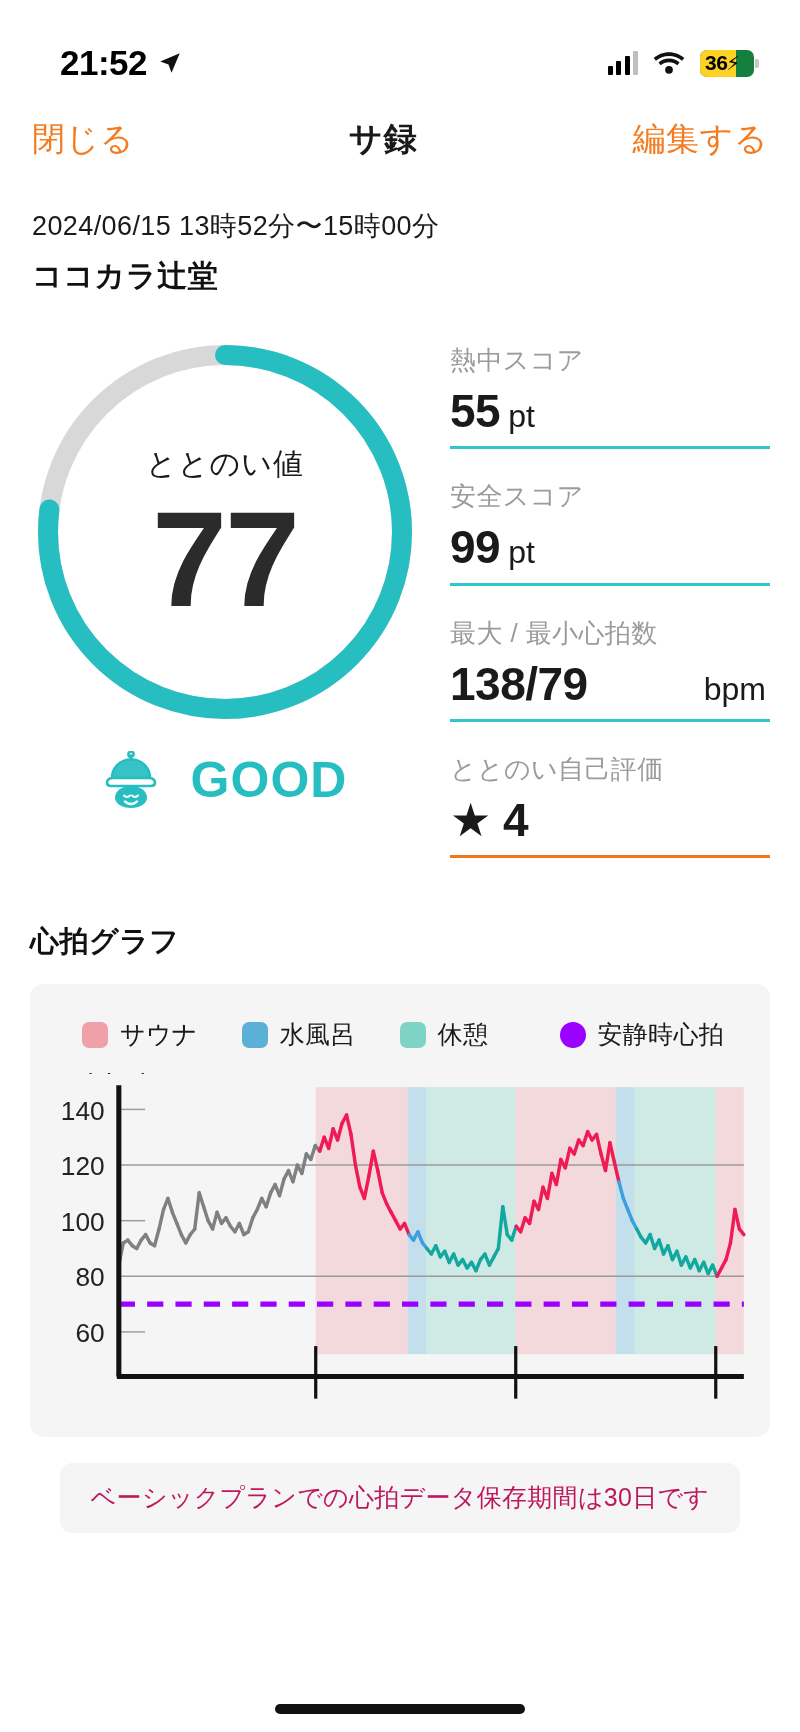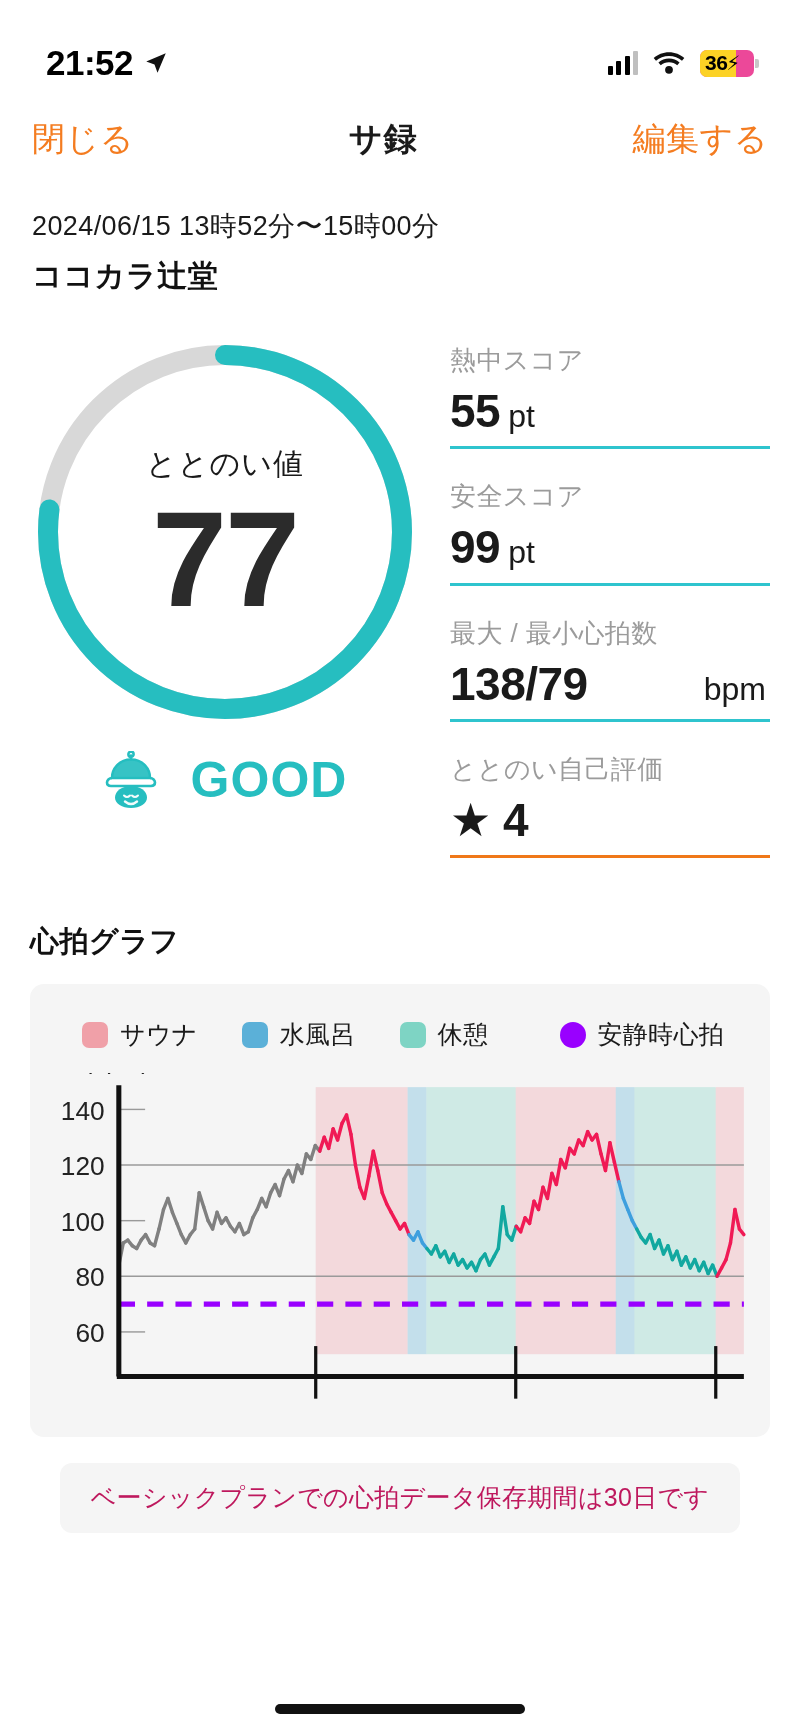--- a/index.html
+++ b/index.html
@@ -9,35 +9,35 @@
     background: #ffffff;
     font-family: "Liberation Sans", "DejaVu Sans", sans-serif;
     -webkit-font-smoothing: antialiased;
   }
   body { position: relative; overflow: hidden; }
 
   
   .statusbar {
     height: 96px;
     display: flex; align-items: center; justify-content: space-between;
-    padding: 30px 46px 0 46px;
+    padding: 30px 46px 0 60px;
   }
   .sb-left { display: flex; align-items: center; gap: 10px; }
   .sb-time { font-size: 35px; font-weight: 700; letter-spacing: -0.5px; color: #000; }
   .sb-right { display: flex; align-items: center; gap: 14px; }
   .loc-arrow { display: block; }
   .sig-bars { display: flex; align-items: flex-end; gap: 3.5px; height: 24px; }
   .sig-bars i { display: block; width: 5px; background: #000; border-radius: 1px; }
   .sig-bars i:nth-child(1) { height: 9px; }
   .sig-bars i:nth-child(2) { height: 14px; }
   .sig-bars i:nth-child(3) { height: 19px; }
   .sig-bars i:nth-child(4) { height: 24px; background: #bfbfbf; }
   .battery {
     position: relative; width: 54px; height: 27px;
-    border-radius: 7px; background: #ec4899;
+    border-radius: 7px; background: #15803d;
     display: flex; align-items: center; justify-content: flex-start;
     overflow: visible;
   }
   .battery:after {
     content: ""; position: absolute; right: -5px; top: 9px;
     width: 4px; height: 9px; background: #c8c8c8; border-radius: 0 2px 2px 0;
   }
   .battery .fill {
     position: absolute; left: 0; top: 0; bottom: 0; width: 36px;
     background: #fcd225; border-radius: 7px 0 0 7px;

